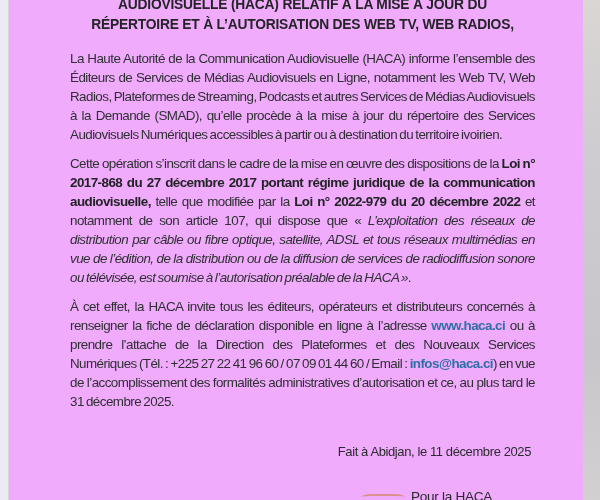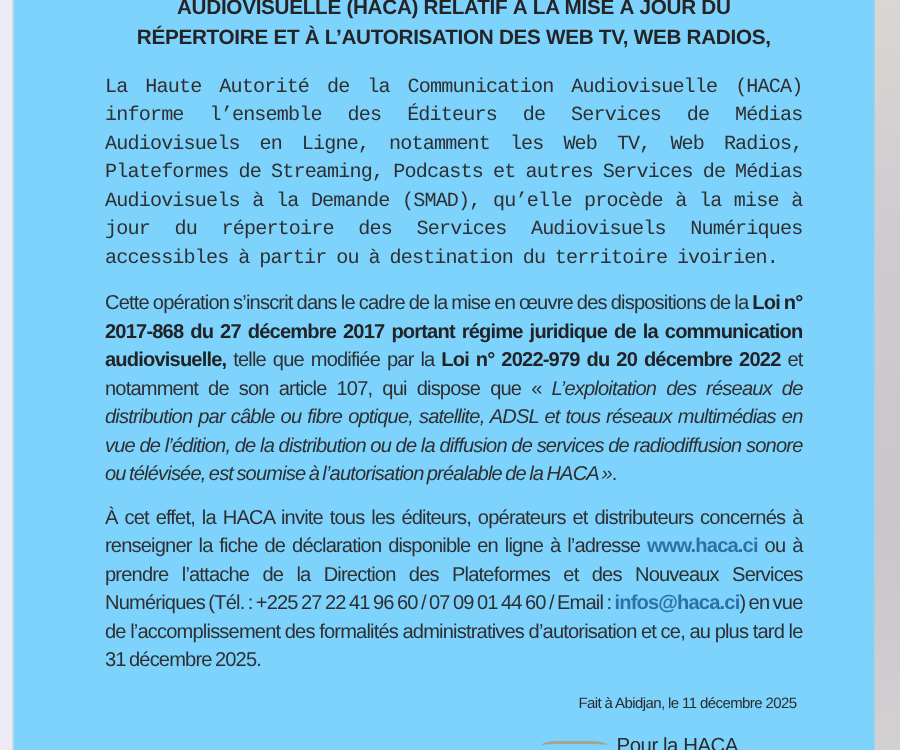--- a/index.html
+++ b/index.html
@@ -15,21 +15,21 @@
     background: #eceaf2;
     border-right: 1px solid #d8d6de;
   }
   .edge-right {
     position: absolute; right: 0; top: 0; bottom: 0; width: 17px;
     background: linear-gradient(180deg, #d9d6d3 0%, #cfccd1 30%, #c9c6cb 70%, #d3d0d2 100%);
     border-left: 1px solid #bfbcc1;
   }
   .page {
     position: absolute; left: 9px; right: 17px; top: 0; bottom: 0;
-    background: #7dd3fc;
+    background: #f0abfc;
   }
   .content {
     position: absolute; left: 61px; top: 0; width: 465px;
   }
   .doc-title {
     margin-top: -5px;
     font-weight: 700;
     font-size: 13.8px;
     line-height: 20px;
     letter-spacing: -0.2px;
@@ -38,29 +38,29 @@
   }
   .para {
     text-align: justify;
     font-size: 13.4px;
     line-height: 19px;
     letter-spacing: -0.55px;
     word-spacing: -1px;
     color: #2f2f32;
     margin: 0;
   }
-  .para-1 { margin-top: 14px; font-family: Liberation Mono, monospace; }
+  .para-1 { margin-top: 14px; }
   .para-2 { margin-top: 10px; }
   .para-3 { margin-top: 10px; }
   .seg-bold { font-weight: 700; color: #232326; }
   .seg-italic { font-style: italic; }
   .seg-link { cursor: pointer; font-weight: bold; }
   .date-line {
-    position: absolute; right: 52px; top: 464px;
-    font-size: 10px;
+    position: absolute; right: 52px; top: 444px;
+    font-size: 13px;
     letter-spacing: -0.4px;
     color: #2b2b2e;
     white-space: nowrap;
   }
   .signature-line {
     position: absolute; left: 402px; top: 489px;
     font-size: 13.6px;
     letter-spacing: -0.3px;
     color: #2b2b2e;
     white-space: nowrap;

